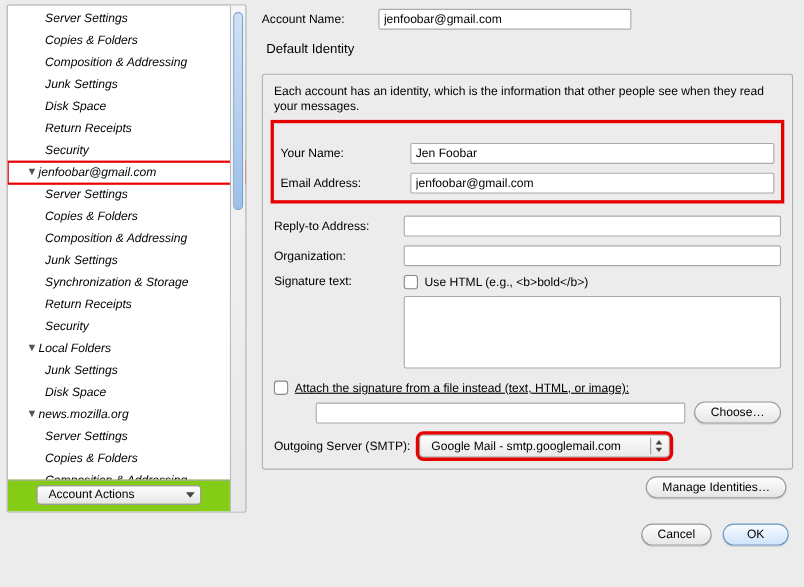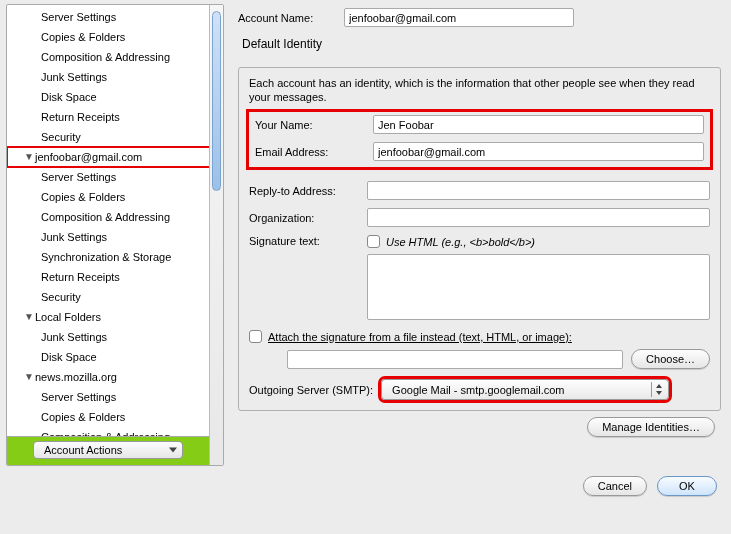--- a/index.html
+++ b/index.html
@@ -22,20 +22,21 @@
   position: relative;
   overflow: hidden;
 }
 .tree { padding: 2px 0 4px 0; }
 .tree-item {
   padding: 3px 4px 3px 20px;
   display: flex;
   align-items: flex-start;
   cursor: default;
   line-height: 14px;
+  font-style: italic;
 }
 .tree-item .tw { width: 12px; text-align: center; font-size: 10px; color: #555; }
 .tree-item.child { padding-left: 34px; }
 .tree-item.account { padding-left: 16px; font-weight: normal; }
 .tree-item.highlighted { outline: 2px solid #e60000; outline-offset: -1px; }
 .scrollbar {
   position: absolute; right: 0; top: 0; width: 14px; height: 100%;
   background: linear-gradient(#f6f6f6,#e8e8e8);
   border-left: 1px solid #bbb;
 }
@@ -97,21 +98,21 @@
   position: relative;
 }
 .popup::after {
   content:""; position:absolute; right:5px; top:50%; transform:translateY(-50%);
   width:0;height:0;border-left:4px solid transparent;border-right:4px solid transparent;border-top:5px solid #444;
 }
 .smtp-popup {
   position:relative; display:inline-flex; align-items:center;
   background: linear-gradient(#fdfdfd,#e9e9e9);
   border: 1px solid #999; border-radius: 4px;
-  height: 21px; padding: 0 22px 0 10px; width: 288px;
+  height: 21px; padding: 0 22px 0 10px; width: 228px;
 }
 .smtp-popup .stepper {
   position:absolute; right:2px; top:2px; bottom:2px; width:15px;
   display:flex; flex-direction:column;
 }
 .smtp-popup .stepper div {
   flex:1; border-left:1px solid #999; display:flex;align-items:center;justify-content:center;
 }
 .tri-up{width:0;height:0;border-left:3px solid transparent;border-right:3px solid transparent;border-bottom:4px solid #444;}
 .tri-down{width:0;height:0;border-left:3px solid transparent;border-right:3px solid transparent;border-top:4px solid #444;}
@@ -213,37 +214,37 @@
     <div class="row label-row">
       <span class="lab">Account Name:</span>
       <input class="text" style="width: 230px;" value="jenfoobar@gmail.com">
     </div>
 
     <div class="legend">Default Identity</div>
 
     <div class="fieldset">
       <div class="hint">Each account has an identity, which is the information that other people see when they read your messages.</div>
 
-      <div class="red-box" style="padding:3px 6px 6px 6px; margin-bottom:6px;">
+      <div class="red-box" style="padding:18px 6px 6px 6px; margin-bottom:6px;">
         <div class="grid">
           <span>Your Name:</span>
           <input class="text" value="Jen Foobar" style="">
           <span>Email Address:</span>
           <input class="text" value="jenfoobar@gmail.com" style="">
         </div>
       </div>
 
       <div class="grid" style="margin-top:14px;">
         <span>Reply-to Address:</span>
         <input class="text" value="" style="">
         <span>Organization:</span>
         <input class="text" value="" style="">
         <span style="align-self:start;">Signature text:</span>
         <div>
-          <div style="display:flex;align-items:flex-end;gap:6px;font-style:italic;">
+          <div style="display:flex;align-items:flex-end;gap:6px;">
             <span class="check"></span>
             <span>Use HTML (e.g., &lt;b&gt;bold&lt;/b&gt;)</span>
           </div>
           <textarea class="sig-area" style=""></textarea>
         </div>
       </div>
 
       <div class="check-row">
         <span class="check"></span>
         <span>Attach the signature from a file instead (text, HTML, or image):</span>

